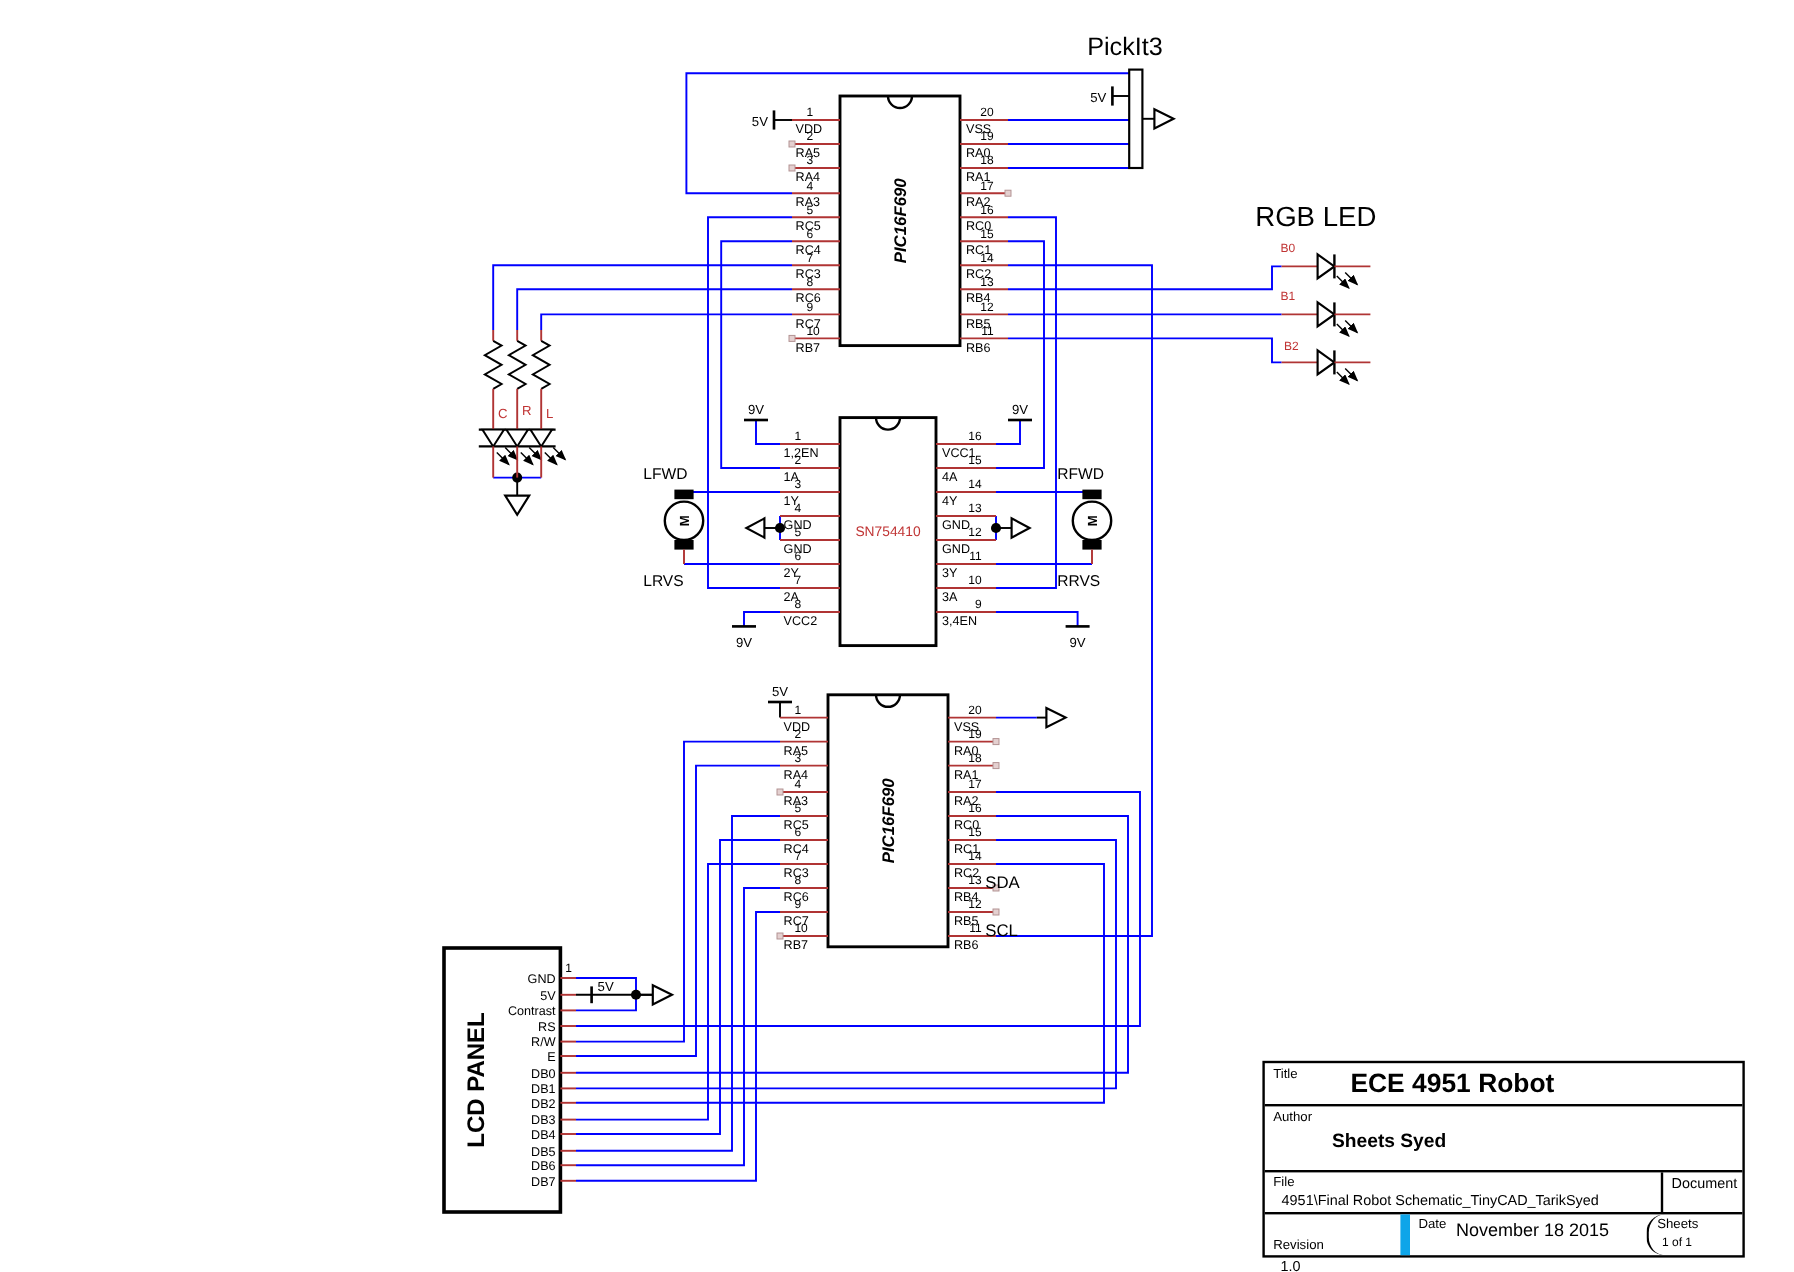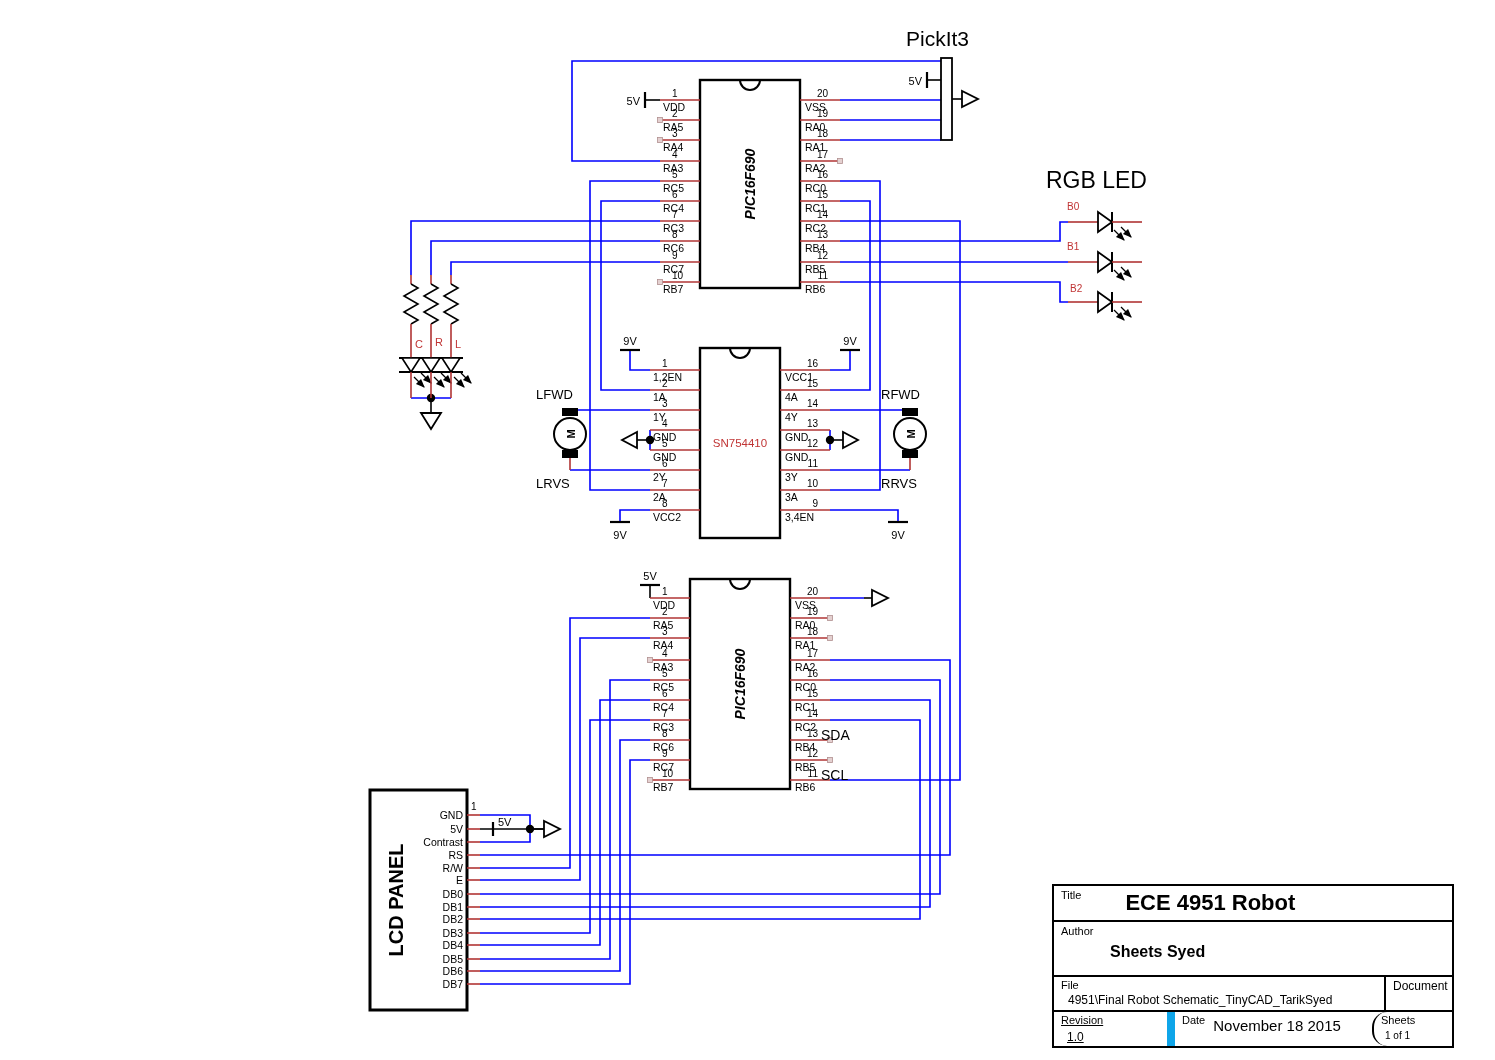--- a/index.html
+++ b/index.html
@@ -11,21 +11,21 @@
   .tb-r1{height:36px;border-bottom:2px solid #000;display:flex;align-items:flex-start;padding:3px 0 0 7px;box-sizing:border-box;}
   .tb-r1 .val{font-size:22px;font-weight:bold;margin-left:44px;margin-top:1px;}
   .tb-r2{height:55px;border-bottom:2px solid #000;padding:3px 0 0 7px;box-sizing:border-box;}
   .tb-r2 .val{font-size:16px;font-weight:bold;margin-left:49px;margin-top:6px;}
   .tb-r3{height:35px;border-bottom:2px solid #000;display:flex;box-sizing:border-box;}
   .file-cell{flex:1;padding:2px 0 0 7px;box-sizing:border-box;}
   .file-val{font-size:12px;margin-left:7px;margin-top:2px;white-space:nowrap;}
   .doc-cell{width:68px;border-left:2px solid #000;padding:2px 0 0 7px;box-sizing:border-box;}
   .doc-cell .lbl{font-size:12px;}
   .tb-r4{display:flex;height:34px;box-sizing:border-box;}
-  .rev-cell{width:113px;padding:2px 0 0 7px;box-sizing:border-box;text-decoration:underline;}
+  .rev-cell{width:113px;padding:20px 0 0 7px;box-sizing:border-box;}
   .rev-val{font-size:12px;margin-left:6px;margin-top:4px;}
   .date-cell{flex:1;border-left:8px solid #0ea5e9;padding:2px 0 0 7px;display:flex;align-items:flex-start;box-sizing:border-box;}
   .date-val{font-size:15px;margin-left:8px;margin-top:3px;white-space:nowrap;}
   .sheets-cell{width:80px;border-left:2px solid #000;padding:2px 0 0 7px;box-sizing:border-box;border-radius:15px;}
   .sheets-val{font-size:10px;margin-left:4px;margin-top:4px;}
 </style>
 </head>
 <body>
 
 <svg id="schem" width="1495" height="1060" viewBox="0 0 1495 1060">

